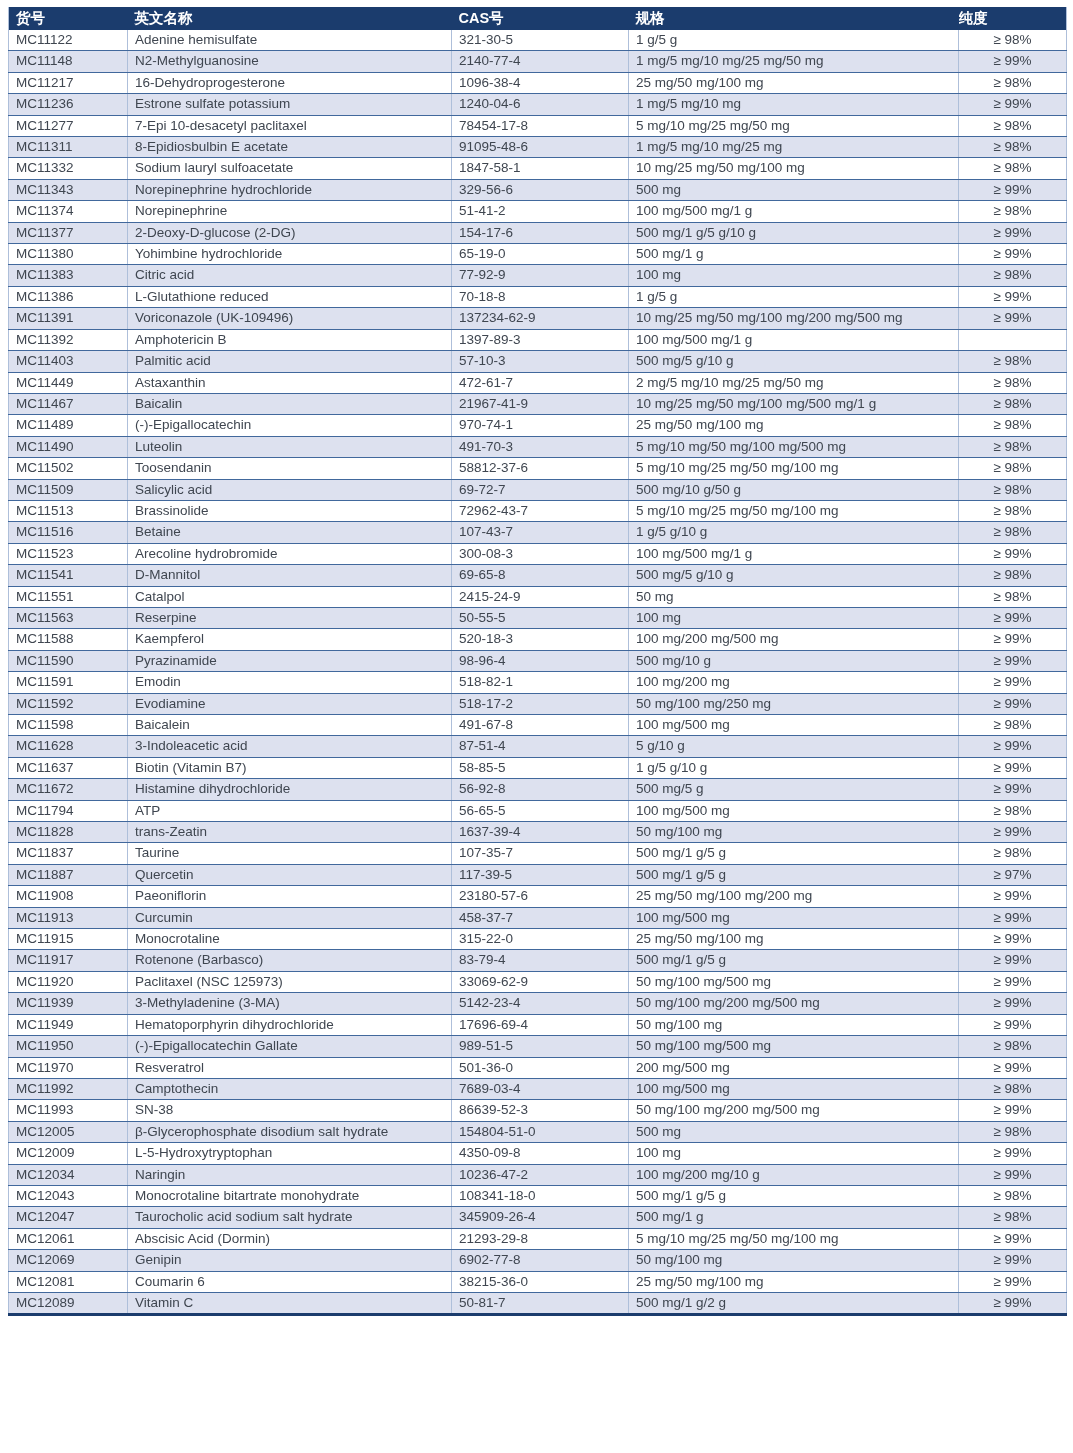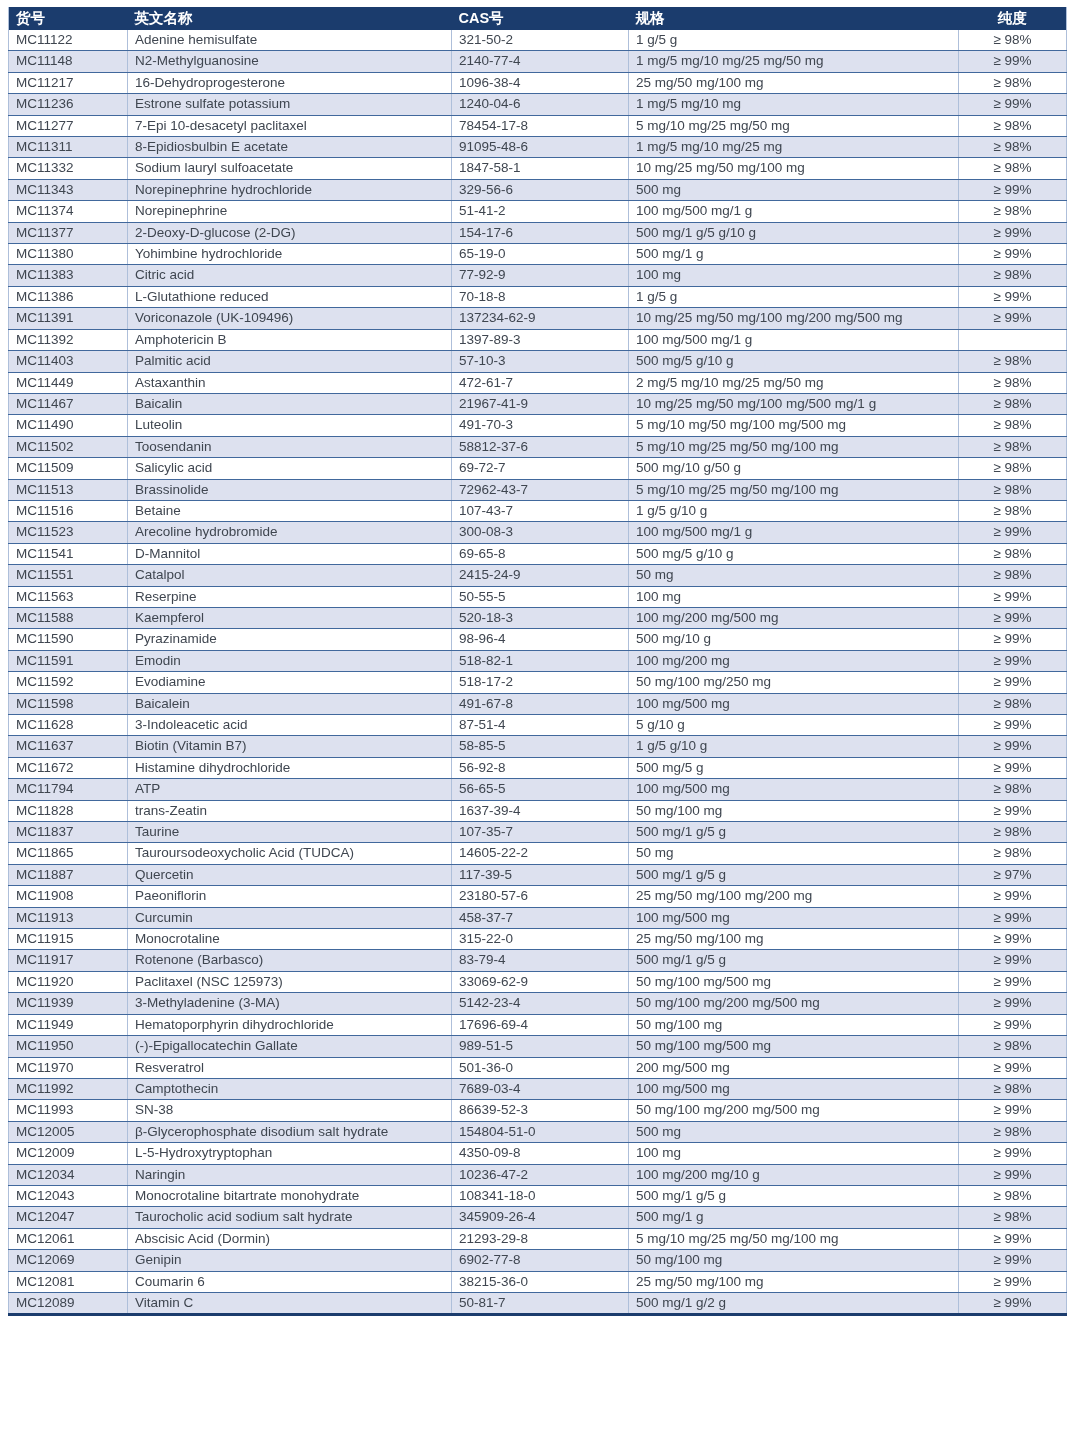--- a/index.html
+++ b/index.html
@@ -33,21 +33,21 @@
     color: #ffffff;
     font-size: 14.5px;
     font-weight: 600;
     text-align: left;
     height: 23px;
     line-height: 23px;
     padding: 0 0 0 7px;
     white-space: nowrap;
     overflow: hidden;
   }
-  thead th.center { text-align: center; padding-left: 0; }
+  thead th.center { padding-left: 0; }
   tbody td {
     font-size: 13.5px;
     color: #3f4650;
     height: 20.4px;
     line-height: 20.4px;
     padding: 0 0 0 7px;
     border-bottom: 1px solid #41689c;
     border-left: 1px solid #aebfda;
     white-space: nowrap;
     overflow: hidden;
@@ -75,21 +75,21 @@
         <th>英文名称</th>
         <th>CAS号</th>
         <th>规格</th>
         <th class="center">纯度</th>
       </tr>
     </thead>
     <tbody>
         <tr>
           <td>MC11122</td>
           <td>Adenine hemisulfate</td>
-          <td>321-50-2</td>
+          <td>321-30-5</td>
           <td>1 g/5 g</td>
           <td class="center">≥ 98%</td>
         </tr>
         <tr>
           <td>MC11148</td>
           <td>N2-Methylguanosine</td>
           <td>2140-77-4</td>
           <td>1 mg/5 mg/10 mg/25 mg/50 mg</td>
           <td class="center">≥ 99%</td>
         </tr>
@@ -199,20 +199,27 @@
           <td class="center">≥ 98%</td>
         </tr>
         <tr>
           <td>MC11467</td>
           <td>Baicalin</td>
           <td>21967-41-9</td>
           <td>10 mg/25 mg/50 mg/100 mg/500 mg/1 g</td>
           <td class="center">≥ 98%</td>
         </tr>
         <tr>
+          <td>MC11489</td>
+          <td>(-)-Epigallocatechin</td>
+          <td>970-74-1</td>
+          <td>25 mg/50 mg/100 mg</td>
+          <td class="center">≥ 98%</td>
+        </tr>
+        <tr>
           <td>MC11490</td>
           <td>Luteolin</td>
           <td>491-70-3</td>
           <td>5 mg/10 mg/50 mg/100 mg/500 mg</td>
           <td class="center">≥ 98%</td>
         </tr>
         <tr>
           <td>MC11502</td>
           <td>Toosendanin</td>
           <td>58812-37-6</td>
@@ -336,27 +343,20 @@
           <td>trans-Zeatin</td>
           <td>1637-39-4</td>
           <td>50 mg/100 mg</td>
           <td class="center">≥ 99%</td>
         </tr>
         <tr>
           <td>MC11837</td>
           <td>Taurine</td>
           <td>107-35-7</td>
           <td>500 mg/1 g/5 g</td>
-          <td class="center">≥ 98%</td>
-        </tr>
-        <tr>
-          <td>MC11865</td>
-          <td>Tauroursodeoxycholic Acid (TUDCA)</td>
-          <td>14605-22-2</td>
-          <td>50 mg</td>
           <td class="center">≥ 98%</td>
         </tr>
         <tr>
           <td>MC11887</td>
           <td>Quercetin</td>
           <td>117-39-5</td>
           <td>500 mg/1 g/5 g</td>
           <td class="center">≥ 97%</td>
         </tr>
         <tr>

